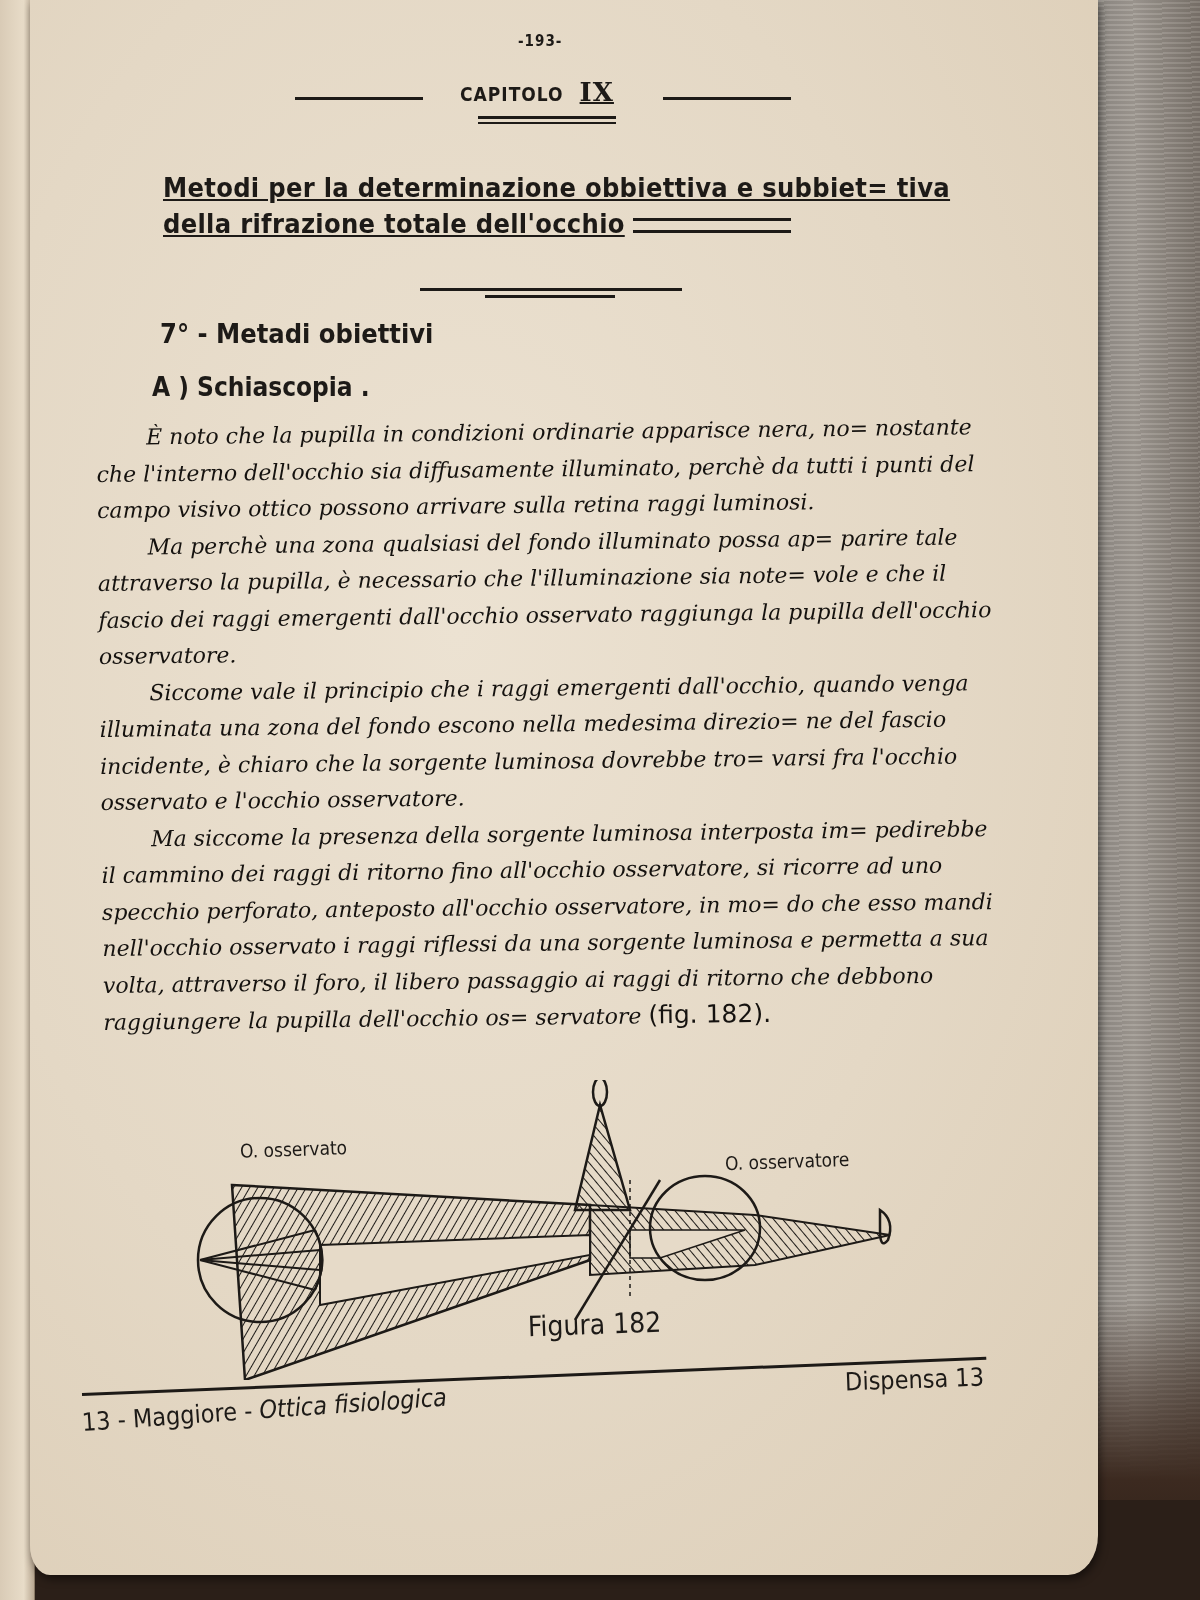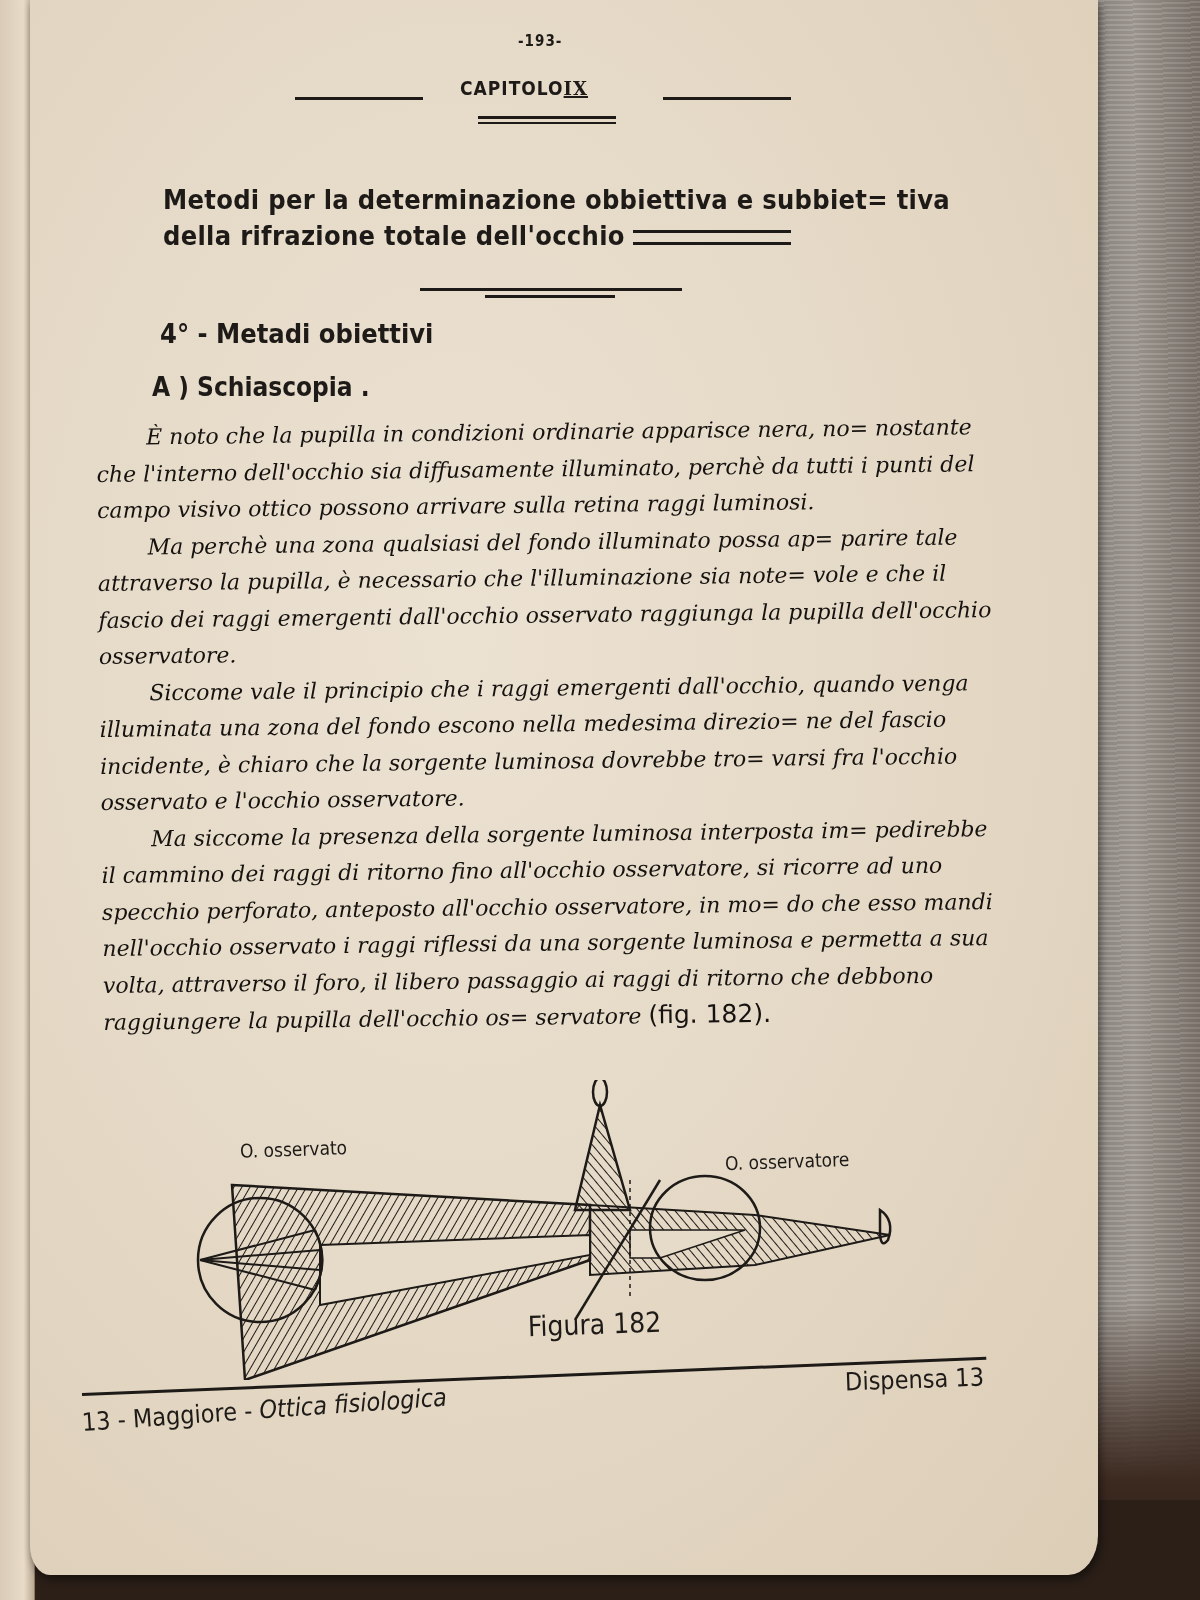--- a/index.html
+++ b/index.html
@@ -36,25 +36,25 @@
     box-shadow: 2px 4px 8px rgba(0,0,0,0.5);
   }
   .print { font-family:"DejaVu Sans Condensed","DejaVu Sans", sans-serif; color:#1d1a17; }
   .hand { font-family:"DejaVu Serif", serif; font-style:italic; color:#15120f; }
 
   .page-number { position:absolute; left:518px; top:6px; font-size:15px; font-weight:bold; letter-spacing:1px;margin-top:26px; }
   .chapter-wrap { position:absolute; left:295px; top:75px; width:500px; height:50px; }
   .chap-rule-l { position:absolute; left:0; top:22px; width:128px; height:3px; background:#1d1a17; }
   .chap-rule-r { position:absolute; left:368px; top:22px; width:128px; height:3px; background:#1d1a17; }
   .chapter-label { position:absolute; left:165px; top:2px; font-size:19px; font-weight:bold; letter-spacing:1px; }
-  .chapter-num { text-decoration:underline; text-decoration-thickness:2px; margin-left:0; font-size:18px; font-family:"DejaVu Serif", serif; }
+  .chapter-num { text-decoration:underline; text-decoration-thickness:2px; margin-left:16px; font-size:26px; font-family:"DejaVu Serif", serif; }
   .chap-double { position:absolute; left:183px; top:41px; width:138px; height:8px;
     border-top:3px solid #1d1a17; border-bottom:2px solid #1d1a17; box-sizing:border-box; }
 
-  .title { position:absolute; left:163px; top:182px; width:800px; font-size:27px; line-height:36px; font-weight:bold; letter-spacing:0.3px; }
+  .title { position:absolute; left:163px; top:170px; width:800px; font-size:27px; line-height:36px; font-weight:bold; letter-spacing:0.3px;text-decoration:underline; }
   .title-dbl { display:inline-block; width:158px; height:9px; border-top:3px solid #1d1a17; border-bottom:3px solid #1d1a17; vertical-align:middle; margin-left:8px; }
   .title-sep { position:absolute; left:420px; top:288px; width:262px; height:5px; border-top:3px solid #1d1a17; }
   .title-sep2 { position:absolute; left:485px; top:295px; width:130px; height:3px; background:#1d1a17; }
 
   .section { position:absolute; left:160px; top:318px; font-size:27px; font-weight:bold; }
   .subsection { position:absolute; left:152px; top:372px; font-size:26px; font-weight:bold; }
 
   .body {
     position:absolute; left:96px; top:420px; width:900px;
     font-size:22px; line-height:36.5px; transform:rotate(-0.7deg); transform-origin:left top;
@@ -92,21 +92,21 @@
   <div class="chap-rule-r"></div>
   <div class="chap-double"></div>
 </div>
 
 <div class="title print">
   <span>Metodi per la determinazione obbiettiva e subbiet= tiva della rifrazione totale dell'occhio</span><span class="title-dbl"></span>
 </div>
 <div class="title-sep"></div>
 <div class="title-sep2"></div>
 
-<div class="section print">4° - Metadi obiettivi</div>
+<div class="section print">7° - Metadi obiettivi</div>
 <div class="subsection print">A ) Schiascopia .</div>
 
 <div class="body hand">
   <p>È noto che la pupilla in condizioni ordinarie apparisce nera, no= nostante che l'interno dell'occhio sia diffusamente illuminato, perchè da tutti i punti del campo visivo ottico possono arrivare sulla retina raggi luminosi.</p>
   <p>Ma perchè una zona qualsiasi del fondo illuminato possa ap= parire tale attraverso la pupilla, è necessario che l'illuminazione sia note= vole e che il fascio dei raggi emergenti dall'occhio osservato raggiunga la pupilla dell'occhio osservatore.</p>
   <p>Siccome vale il principio che i raggi emergenti dall'occhio, quando venga illuminata una zona del fondo escono nella medesima direzio= ne del fascio incidente, è chiaro che la sorgente luminosa dovrebbe tro= varsi fra l'occhio osservato e l'occhio osservatore.</p>
   <p><span>Ma siccome la presenza della sorgente luminosa interposta im= pedirebbe il cammino dei raggi di ritorno fino all'occhio osservatore, si ricorre ad uno specchio perforato, anteposto all'occhio osservatore, in mo= do che esso mandi nell'occhio osservato i raggi riflessi da una sorgente luminosa e permetta a sua volta, attraverso il foro, il libero passaggio ai raggi di ritorno che debbono raggiungere la pupilla dell'occhio os= servatore</span> <span class="fig-ref">(fig. 182).</span></p>
 </div>
 
 <svg class="figure" viewBox="0 0 720 300" xmlns="http://www.w3.org/2000/svg">

